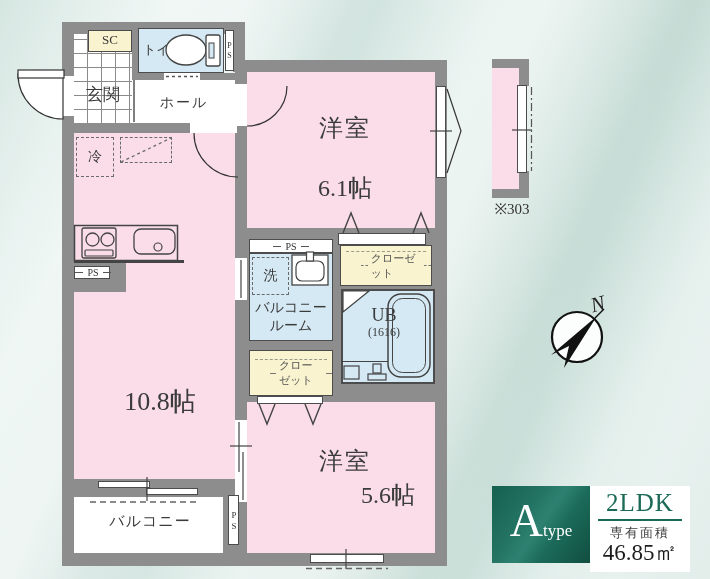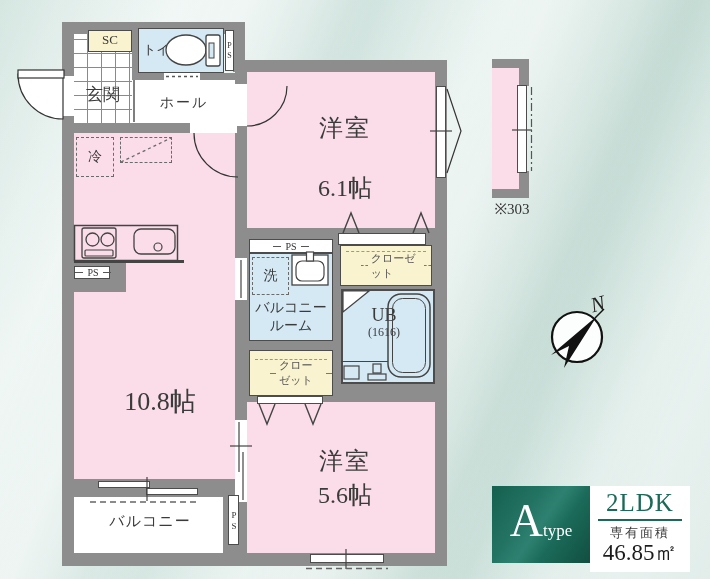--- a/index.html
+++ b/index.html
@@ -127,21 +127,21 @@
   <div class="lbl" style="left:88px;top:33px;width:44px;font-size:13px;">SC</div>
   <div class="lbl" style="left:140px;top:43px;width:46px;font-size:13px;">トイレ</div>
   <div class="lbl" style="left:140px;top:95px;width:88px;font-size:14px;letter-spacing:2px;">ホール</div>
 
   <div class="lbl" style="left:275px;top:115px;width:140px;font-size:24px;letter-spacing:2px;">洋室</div>
   <div class="lbl" style="left:275px;top:147px;width:140px;font-size:24px;margin-top:28px;">6.1帖</div>
 
   <div class="lbl" style="left:90px;top:387px;width:140px;font-size:26px;">10.8帖</div>
 
   <div class="lbl" style="left:275px;top:448px;width:140px;font-size:24px;letter-spacing:2px;">洋室</div>
-  <div class="lbl" style="left:275px;top:482px;width:140px;font-size:24px;">5.6帖</div>
+  <div class="lbl" style="left:275px;top:482px;width:140px;font-size:24px;text-align:right;">5.6帖</div>
 
   <div class="lbl" style="left:250px;top:300px;width:82px;font-size:14px;">バルコニー</div>
   <div class="lbl" style="left:250px;top:318px;width:82px;font-size:14px;">ルーム</div>
 
   <div class="lbl" style="left:345px;top:305px;width:78px;font-size:18px;">UB</div>
   <div class="lbl" style="left:345px;top:326px;width:78px;font-size:12px;">(1616)</div>
 
   <div class="lbl" style="left:90px;top:513px;width:120px;font-size:15px;letter-spacing:1px;">バルコニー</div>
 
   <div class="lbl" style="left:76px;top:149px;width:38px;font-size:14px;">冷</div>

